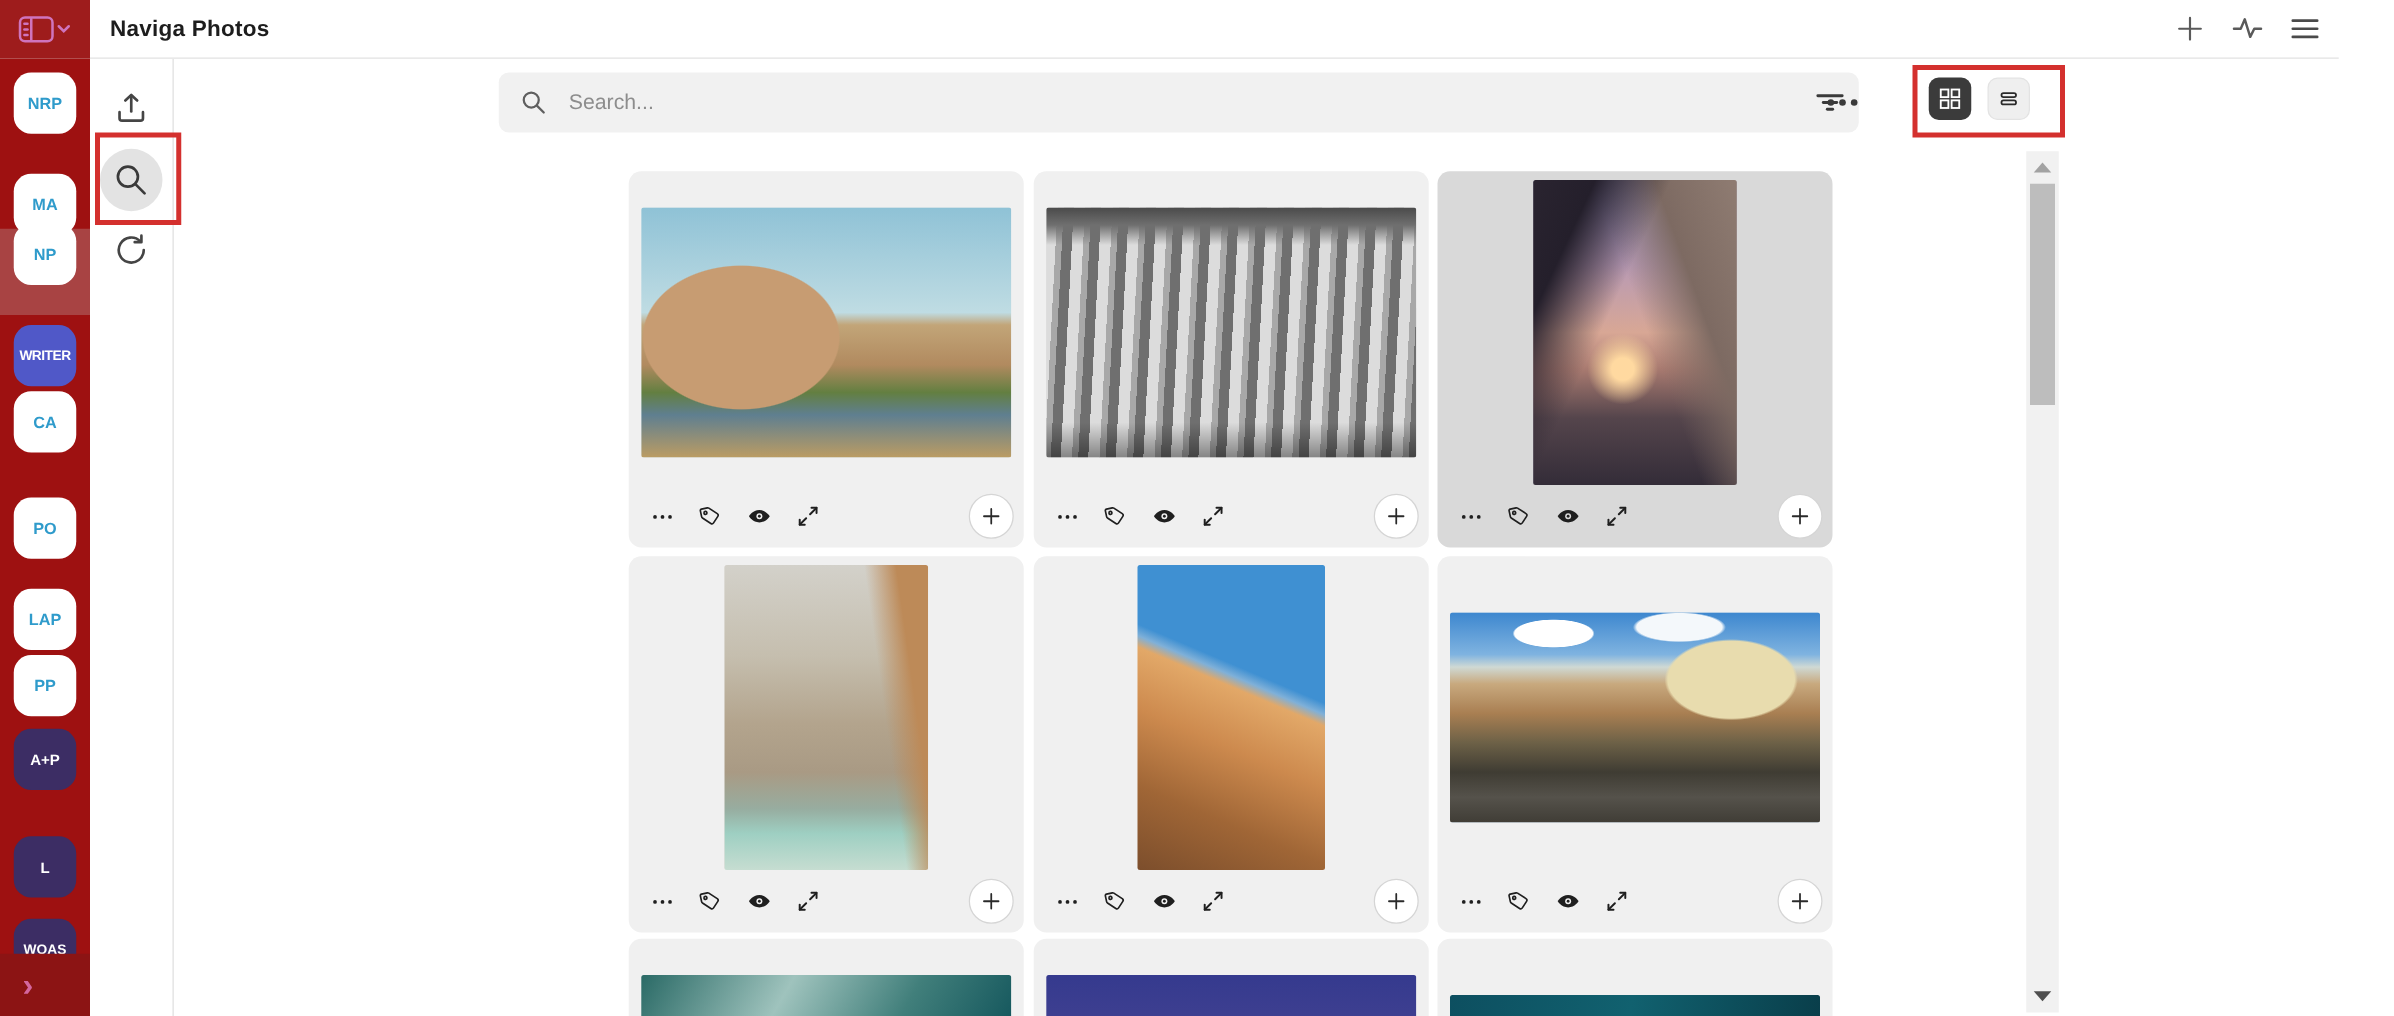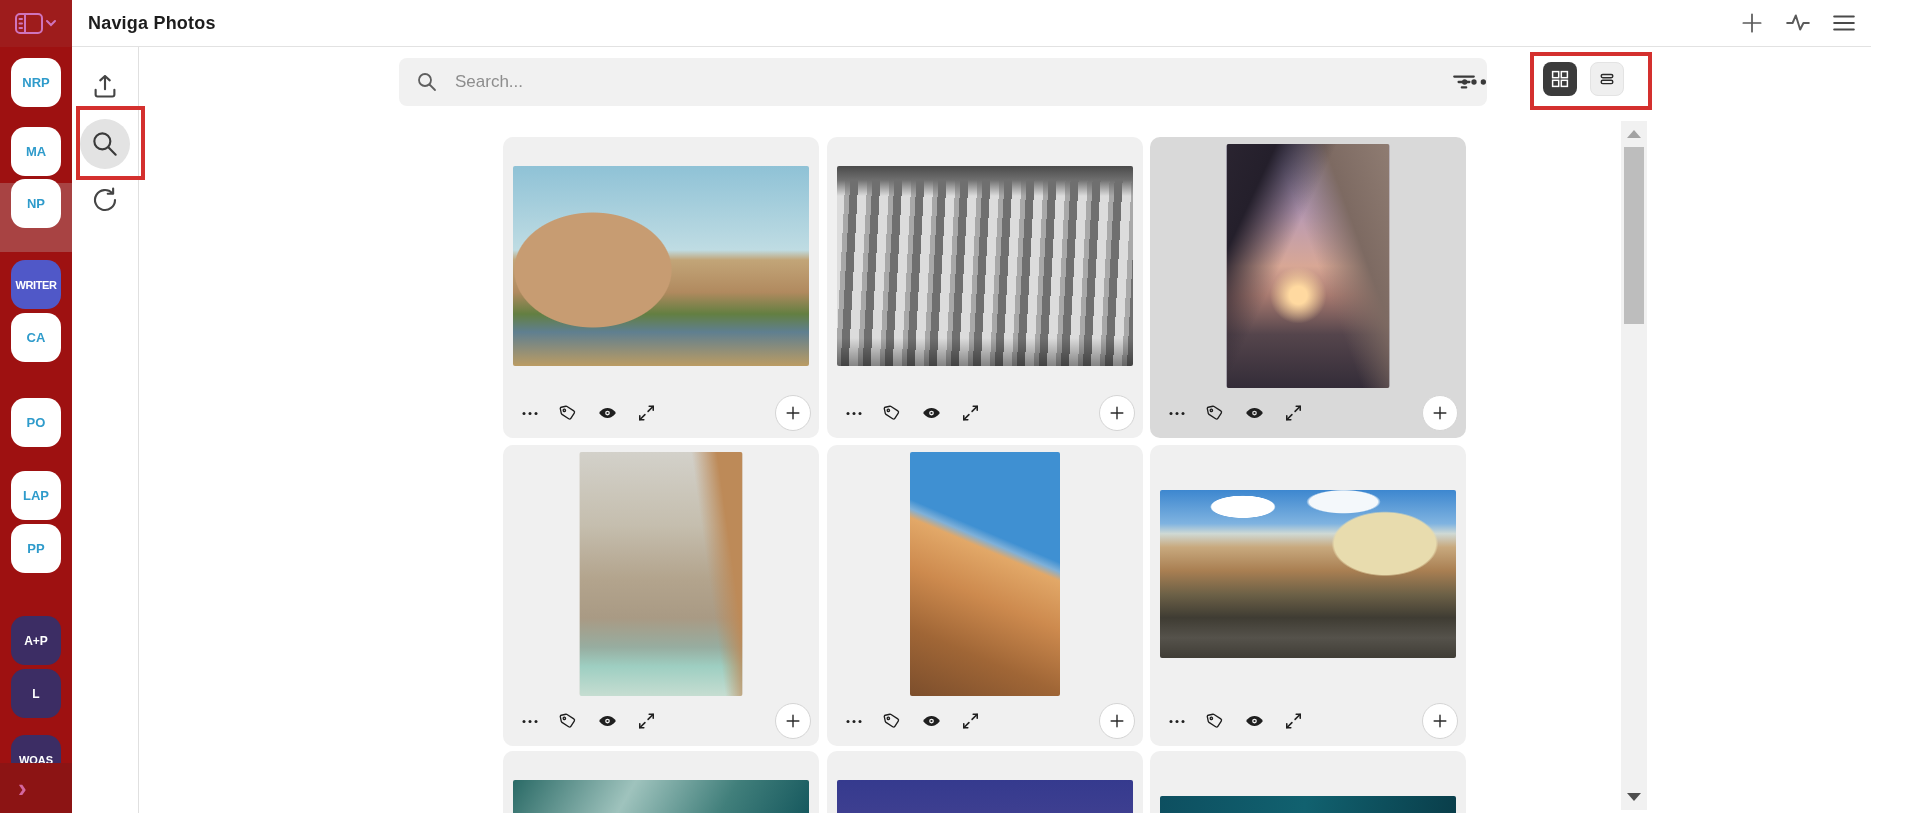--- a/index.html
+++ b/index.html
@@ -146,28 +146,28 @@
               <path d="M3 6h18M3 12h18M3 18h18"></path>
             </svg>
         </span>
       </button>
     </div>
   </div>
 
   <div class="sidebar">
     <div class="active-band"></div>
     <button class="side-btn v-light" style="top:11px">NRP</button>
-    <button class="side-btn v-light" style="top:80px">MA</button>
+    <button class="side-btn v-light" style="top:92px">MA</button>
     <button class="side-btn v-light" style="top:132px">NP</button>
     <button class="side-btn v-indigo" style="top:213px">WRITER</button>
     <button class="side-btn v-light" style="top:266px">CA</button>
     <button class="side-btn v-light" style="top:351px">PO</button>
     <button class="side-btn v-light" style="top:424px">LAP</button>
     <button class="side-btn v-light" style="top:477px">PP</button>
-    <button class="side-btn v-purple" style="top:569px">A+P</button>
+    <button class="side-btn v-purple" style="top:536px">A+P</button>
     <button class="side-btn v-purple" style="top:622px">L</button>
     <button class="side-btn v-purple" style="top:688px;font-size:11px">WOAS</button>
     <div class="side-footer">
       <span>›</span>
     </div>
   </div>
 
   <div class="tool-rail">
     <button class="rail-btn rail-upload">
       <span style="display:flex;">

